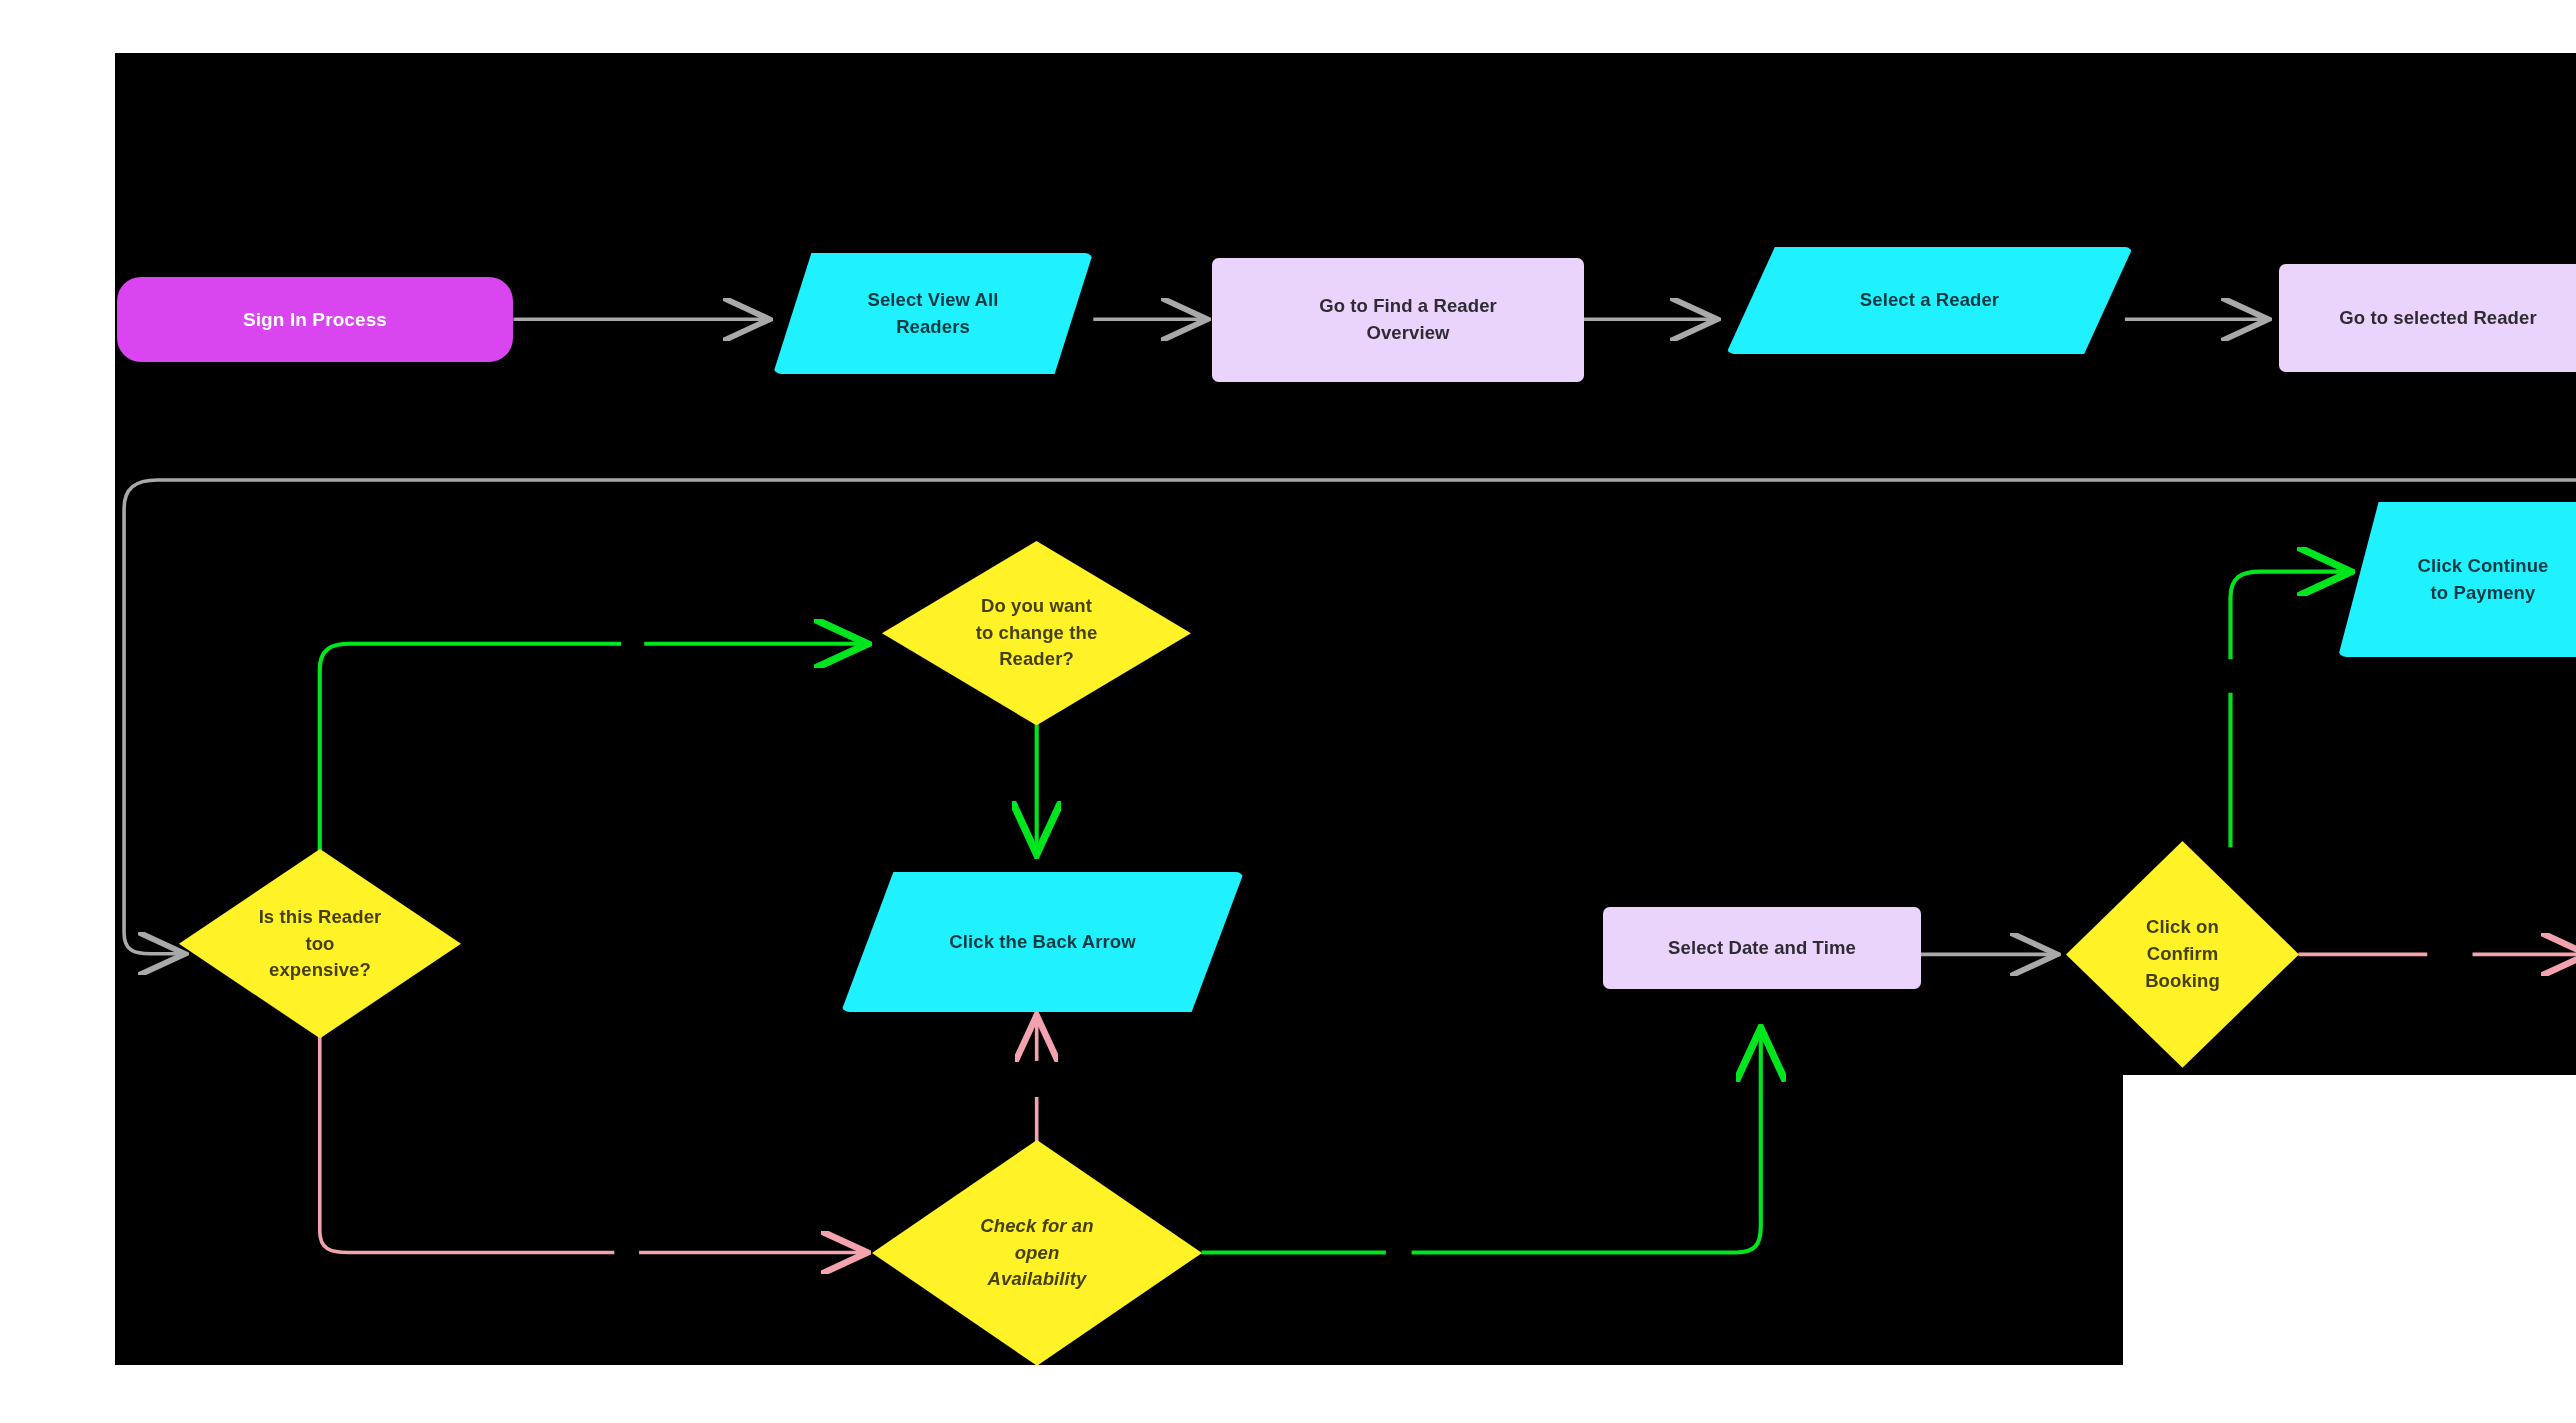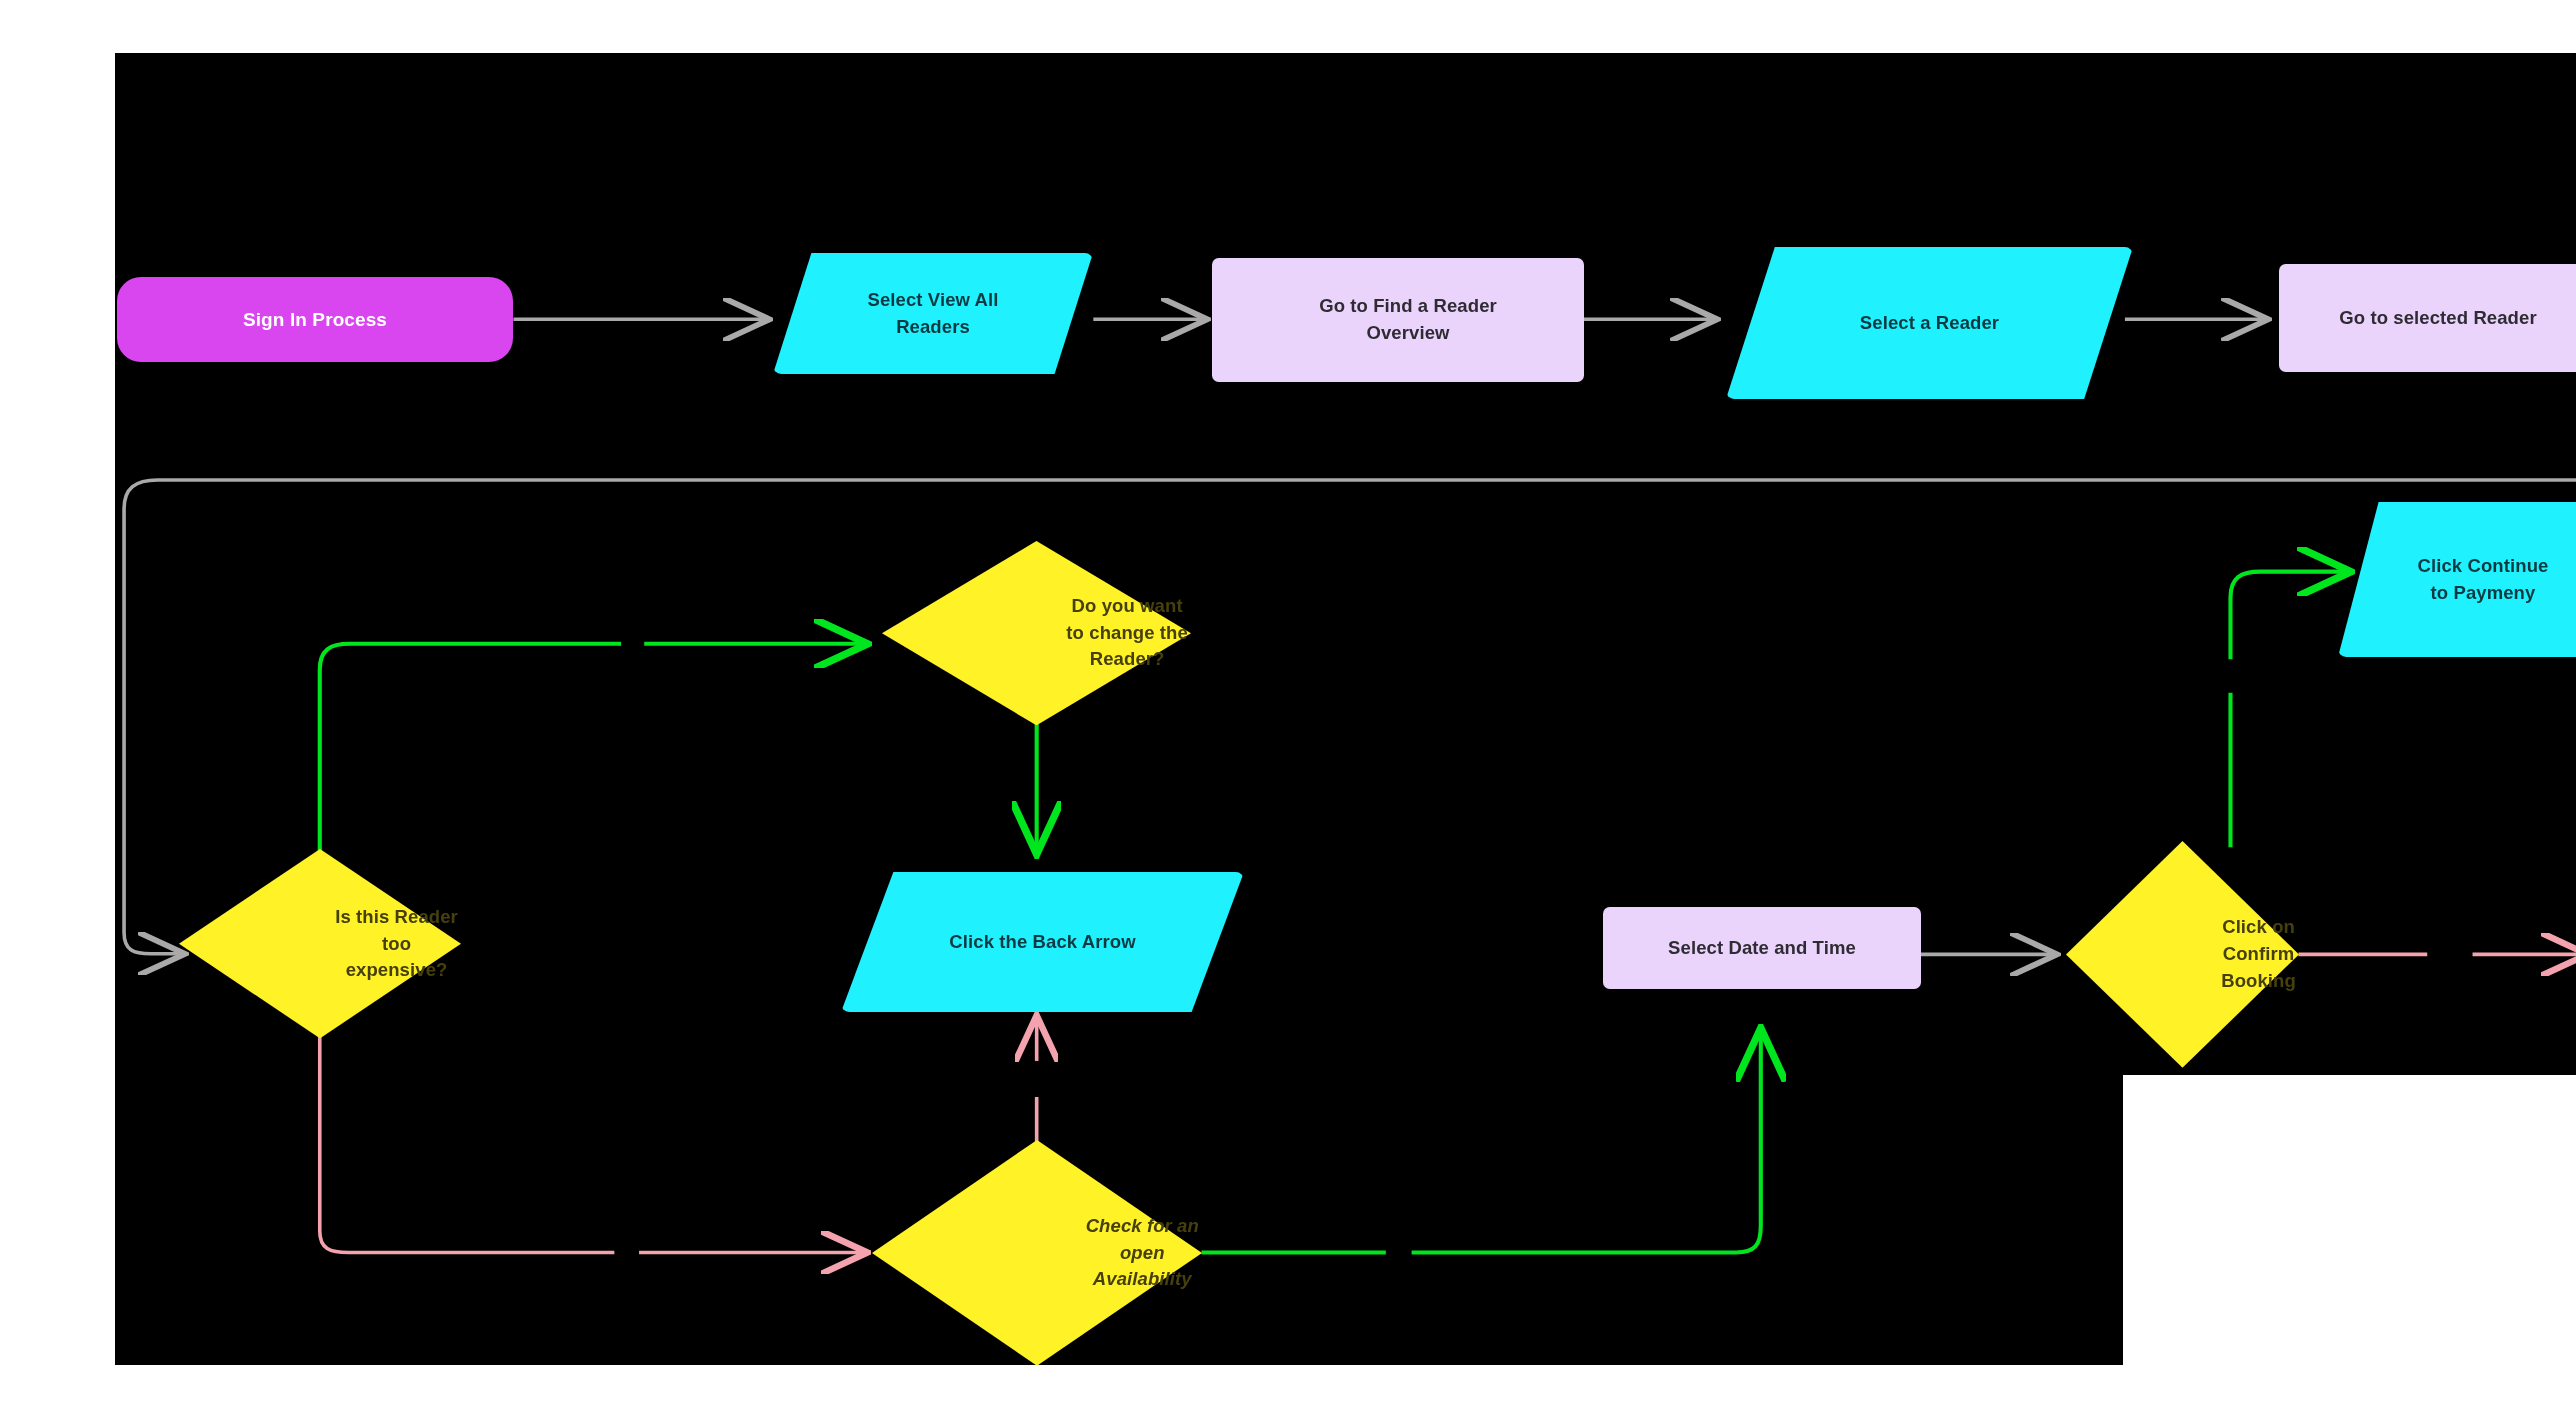--- a/index.html
+++ b/index.html
@@ -58,21 +58,20 @@
     color:#0d3a42;
     font-size:18.5px;
     border-radius:8.2px;
   }
   .n-io .txt{padding:0 15.5px;}
 
   
   .n-decision{
     color:#46400d;
     font-size:18.5px;
-    justify-content:flex-end;
   }
   .n-decision .dia{
     position:absolute;
     left:0; top:0; right:0; bottom:0;
     z-index:1;
   }
   .n-decision .txt{z-index:4;}
 </style>
 </head>
 <body>
@@ -171,21 +170,21 @@
   <div class="node n-io" style="left:773px;top:253px;width:320px;height:121px;clip-path:polygon(12% 0%,100% 0%,88% 100%,0% 100%);">
     <span class="txt">Select View All
 Readers</span>
   </div>
 
   <div class="node n-process" style="left:1212px;top:258px;width:372px;height:124px;padding-left:20px;">
     <span class="txt">Go to Find a Reader
 Overview</span>
   </div>
 
-  <div class="node n-io" style="left:1726px;top:247px;width:407px;height:152px;clip-path:polygon(12% 0%,100% 0%,88% 100%,0% 100%);">
+  <div class="node n-io" style="left:1726px;top:247px;width:407px;height:107px;clip-path:polygon(12% 0%,100% 0%,88% 100%,0% 100%);">
     <span class="txt">Select a Reader</span>
   </div>
 
   <div class="node n-process" style="left:2279px;top:264px;width:318px;height:108px;">
     <span class="txt">Go to selected Reader</span>
   </div>
 
   <div class="node n-io" style="left:2338px;top:502px;width:290px;height:155px;clip-path:polygon(14% 0%,100% 0%,86% 100%,0% 100%);">
     <span class="txt">Click Continue
 to  Paymeny</span>

